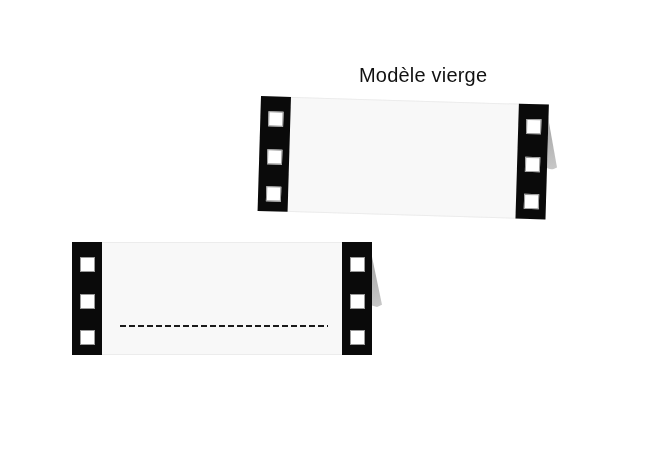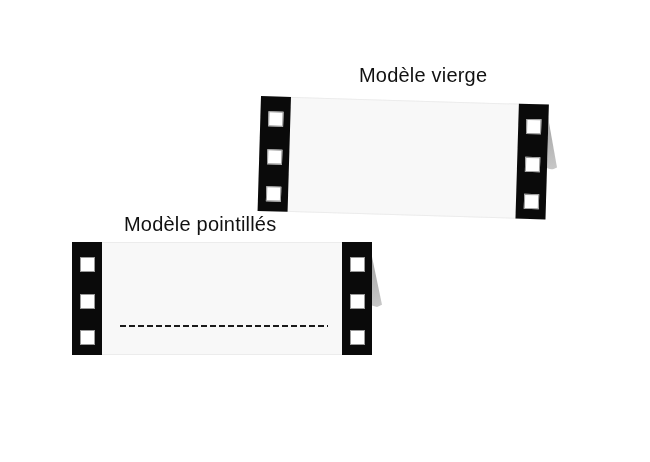--- a/index.html
+++ b/index.html
@@ -112,21 +112,20 @@
       <div class="hole"></div>
       <div class="hole"></div>
     </div>
     <div class="strip right">
       <div class="hole"></div>
       <div class="hole"></div>
       <div class="hole"></div>
     </div>
   </div>
 
-  <div class="card-title" id="title-pointilles">Modèle pointillés</div>
 
   <div class="film-card" id="card-pointilles">
     <div class="fold-shadow"></div>
     <div class="card-body"></div>
     <div class="strip left">
       <div class="hole"></div>
       <div class="hole"></div>
       <div class="hole"></div>
     </div>
     <div class="strip right">

